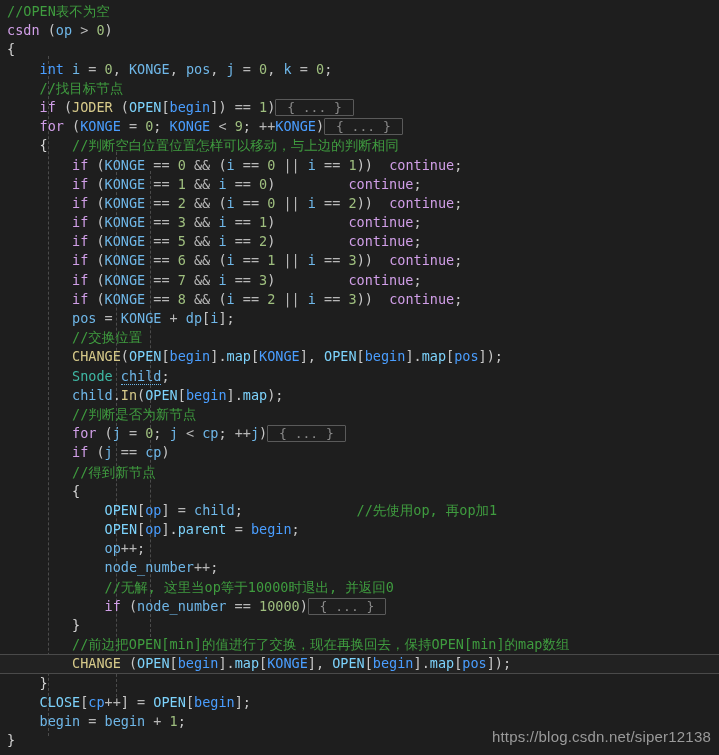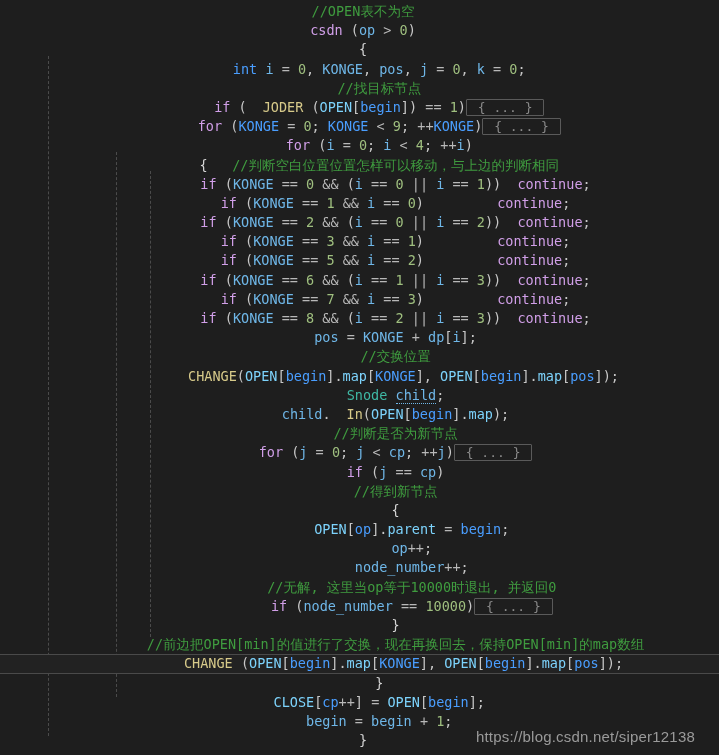--- a/index.html
+++ b/index.html
@@ -21,37 +21,36 @@
     padding-top:2px;
     z-index:2;
   }
   .ln{
     position:relative;
     height:19.2px;
     line-height:19.2px;
     white-space:pre;
     padding-left:7px;
     font-size:13.5px;
-    text-align:center;
   }
   .ln.cur{
     background:#222222;
     border-top:1px solid #4a4a4a;
     border-bottom:1px solid #4a4a4a;
     height:17.2px;
     line-height:17.4px;
     margin-left:-7px;
     padding-left:14px;
   }
   
   .cmt{color:#3f9c3f;}
   .kw{color:#d19fe8;}
   .kwb{color:#4a9eff;margin-top:31px;}
   .typ{color:#3fb9a5;margin-top:32px;}
-  .fn{color:#d7ca8a;margin-left:16px;}
+  .fn{color:#d7ca8a;}
   .var{color:#6fb7e8;}
   .var2{color:#4a9eff;}
   .id{color:#7dd3fc;}
   .num{color:#9fbf7f;}
   .op{color:#b8b8b8;}
   .punc{color:#c8c8c8;}
   .brc{color:#d4d4d4;}
   .sq{
     border-bottom:1px dotted #6fb7e8;
   }
@@ -72,21 +71,21 @@
   }
   .guide{
     position:absolute;
     width:0;
     border-left:1px dashed #5a5a5a;
     opacity:.75;
   }
   
   #watermark{
     position:absolute;
-    right:24px;bottom:10px;
+    right:8px;bottom:10px;
     color:#9a9a9a;
     font-family:"Liberation Sans",sans-serif;
     font-size:15px;
     z-index:5;
     letter-spacing:.2px;
   }
 </style>
 </head>
 <body>
 
@@ -107,21 +106,20 @@
     <div class="ln"><span class="brc">{</span></div>
 
     <div class="ln">    <span class="kwb">int</span> <span class="var">i</span><span class="op"> = </span><span class="num">0</span><span class="punc">, </span><span class="var">KONGE</span><span class="punc">, </span><span class="var">pos</span><span class="punc">, </span><span class="var">j</span><span class="op"> = </span><span class="num">0</span><span class="punc">, </span><span class="var">k</span><span class="op"> = </span><span class="num">0</span><span class="punc">;</span></div>
 
     <div class="ln">    <span class="cmt">//找目标节点</span></div>
 
     <div class="ln">    <span class="kw">if</span><span class="punc"> (</span><span class="fn">JODER</span><span class="punc"> (</span><span class="id">OPEN</span><span class="punc">[</span><span class="var2">begin</span><span class="punc">])</span><span class="op"> == </span><span class="num">1</span><span class="punc">)</span><span class="fold"> { ... } </span></div>
 
     <div class="ln">    <span class="kw">for</span><span class="punc"> (</span><span class="var2">KONGE</span><span class="op"> = </span><span class="num">0</span><span class="punc">; </span><span class="var2">KONGE</span><span class="op"> &lt; </span><span class="num">9</span><span class="punc">; </span><span class="op">++</span><span class="var2">KONGE</span><span class="punc">)</span><span class="fold"> { ... } </span></div>
 
-    <div class="ln">    <span class="kw">for</span><span class="punc"> (</span><span class="var">i</span><span class="op"> = </span><span class="num">0</span><span class="punc">; </span><span class="var">i</span><span class="op"> &lt; </span><span class="num">4</span><span class="punc">; </span><span class="op">++</span><span class="var">i</span><span class="punc">)</span></div>
 
     <div class="ln">    <span class="brc">{</span>   <span class="cmt">//判断空白位置位置怎样可以移动，与上边的判断相同</span></div>
 
     <div class="ln">        <span class="kw">if</span><span class="punc"> (</span><span class="var">KONGE</span><span class="op"> == </span><span class="num">0</span><span class="op"> &amp;&amp; </span><span class="punc">(</span><span class="var">i</span><span class="op"> == </span><span class="num">0</span><span class="op"> || </span><span class="var">i</span><span class="op"> == </span><span class="num">1</span><span class="punc">))</span>  <span class="kw">continue</span><span class="punc">;</span></div>
 
     <div class="ln">        <span class="kw">if</span><span class="punc"> (</span><span class="var">KONGE</span><span class="op"> == </span><span class="num">1</span><span class="op"> &amp;&amp; </span><span class="var">i</span><span class="op"> == </span><span class="num">0</span><span class="punc">)</span>         <span class="kw">continue</span><span class="punc">;</span></div>
 
     <div class="ln">        <span class="kw">if</span><span class="punc"> (</span><span class="var">KONGE</span><span class="op"> == </span><span class="num">2</span><span class="op"> &amp;&amp; </span><span class="punc">(</span><span class="var">i</span><span class="op"> == </span><span class="num">0</span><span class="op"> || </span><span class="var">i</span><span class="op"> == </span><span class="num">2</span><span class="punc">))</span>  <span class="kw">continue</span><span class="punc">;</span></div>
 
     <div class="ln">        <span class="kw">if</span><span class="punc"> (</span><span class="var">KONGE</span><span class="op"> == </span><span class="num">3</span><span class="op"> &amp;&amp; </span><span class="var">i</span><span class="op"> == </span><span class="num">1</span><span class="punc">)</span>         <span class="kw">continue</span><span class="punc">;</span></div>
@@ -147,20 +145,21 @@
     <div class="ln">        <span class="cmt">//判断是否为新节点</span></div>
 
     <div class="ln">        <span class="kw">for</span><span class="punc"> (</span><span class="var">j</span><span class="op"> = </span><span class="num">0</span><span class="punc">; </span><span class="var">j</span><span class="op"> &lt; </span><span class="var">cp</span><span class="punc">; </span><span class="op">++</span><span class="var">j</span><span class="punc">)</span><span class="fold"> { ... } </span></div>
 
     <div class="ln">        <span class="kw">if</span><span class="punc"> (</span><span class="var">j</span><span class="op"> == </span><span class="var">cp</span><span class="punc">)</span></div>
 
     <div class="ln">        <span class="cmt">//得到新节点</span></div>
 
     <div class="ln">        <span class="brc">{</span></div>
 
+    <div class="ln">            <span class="id">OPEN</span><span class="punc">[</span><span class="var2">op</span><span class="punc">]</span><span class="op"> = </span><span class="var">child</span><span class="punc">;</span>              <span class="cmt">//先使用op, 再op加1</span></div>
 
     <div class="ln">            <span class="id">OPEN</span><span class="punc">[</span><span class="var2">op</span><span class="punc">].</span><span class="id">parent</span><span class="op"> = </span><span class="var2">begin</span><span class="punc">;</span></div>
 
     <div class="ln">            <span class="var">op</span><span class="op">++</span><span class="punc">;</span></div>
 
     <div class="ln">            <span class="var">node_number</span><span class="op">++</span><span class="punc">;</span></div>
 
     <div class="ln">            <span class="cmt">//无解, 这里当op等于10000时退出, 并返回0</span></div>
 
     <div class="ln">            <span class="kw">if</span><span class="punc"> (</span><span class="var">node_number</span><span class="op"> == </span><span class="num">10000</span><span class="punc">)</span><span class="fold"> { ... } </span></div>

